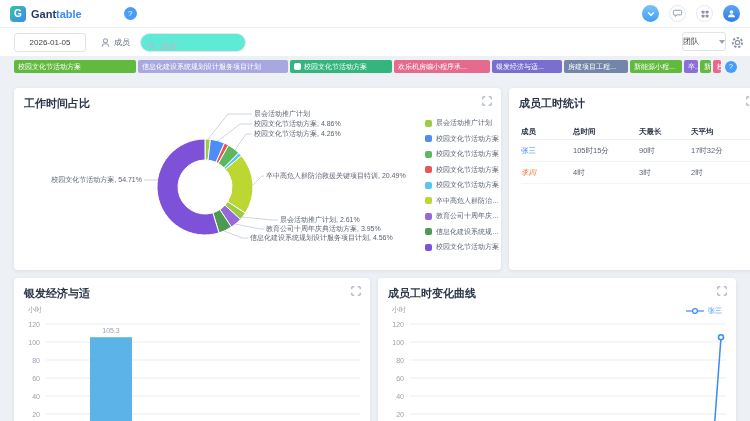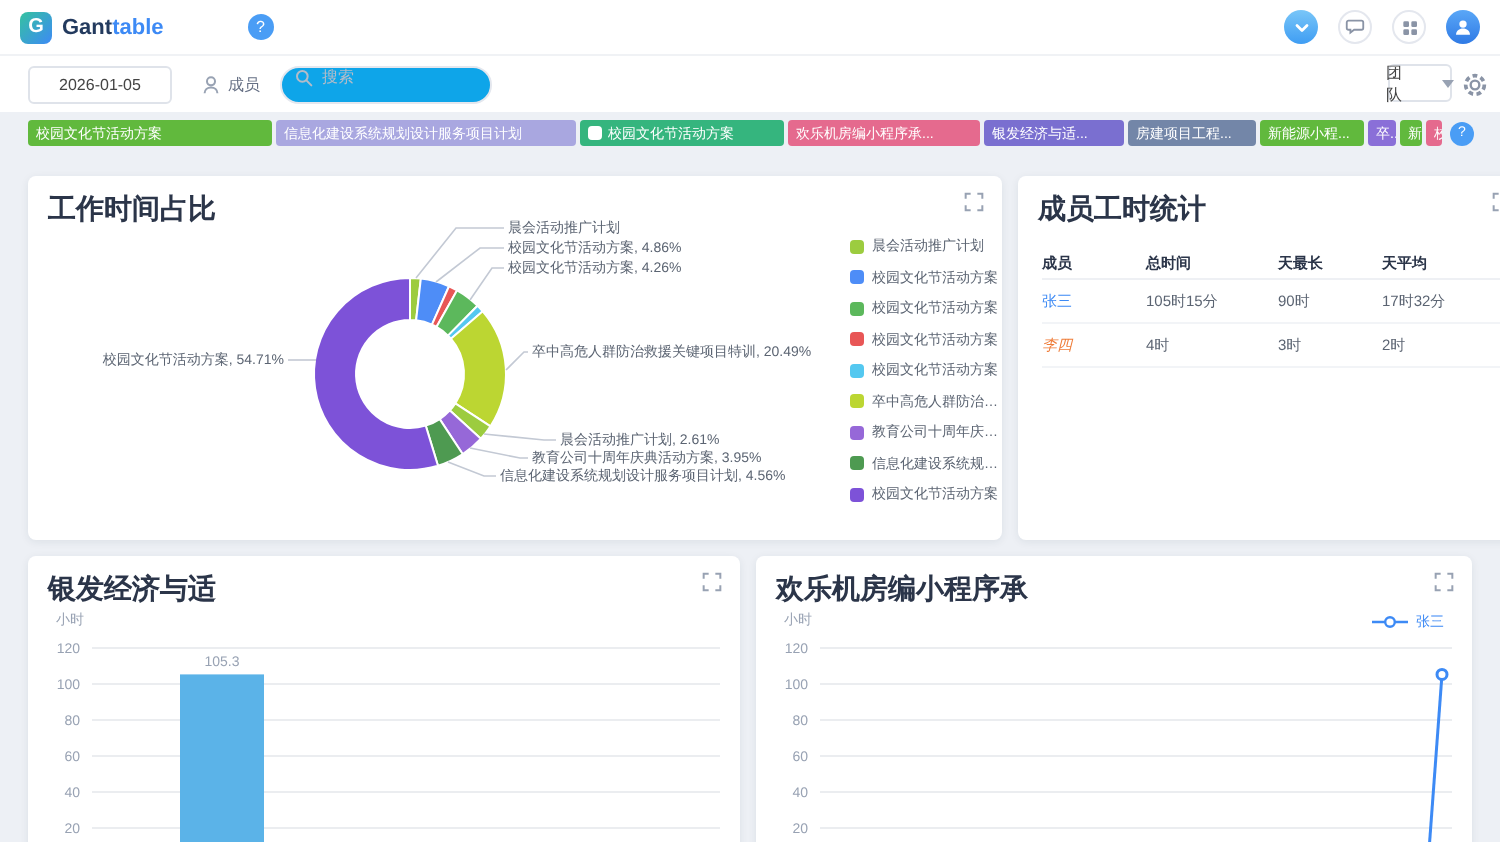--- a/index.html
+++ b/index.html
@@ -15,36 +15,36 @@
   .header-right{margin-left:auto;display:flex;align-items:center;gap:10px}
   .hicon{width:17px;height:17px;border-radius:50%;display:flex;align-items:center;justify-content:center;cursor:pointer}
   .hicon.outline{background:#fff;border:1px solid #e4e7ee}
   .hicon.blue{background:linear-gradient(180deg,#79c6f8,#3f9df3)}
   .hicon.avatar{background:linear-gradient(180deg,#5aa7f7,#2f7ae5)}
 
   
   .toolbar{position:absolute;top:28px;left:0;right:0;height:28px;background:#fff;display:flex;align-items:center;padding:0 14px;gap:10px}
   .date-box{width:72px;height:19px;border:1px solid #dfe3ea;border-radius:3px;font-size:8px;color:#444;display:flex;align-items:center;justify-content:center;background:#fff;cursor:pointer}
   .member-box{display:flex;align-items:center;gap:3px;font-size:8px;color:#667085;margin-left:4px;cursor:pointer}
-  .search-box{width:106px;height:19px;border:1px solid #e4e7ee;border-radius:10px;display:flex;align-items:flex-start;padding:0 6px;gap:4px;background:#0ea5e9}
+  .search-box{width:106px;height:19px;border:1px solid #e4e7ee;border-radius:10px;display:flex;align-items:flex-end;padding:0 6px;gap:4px;background:#5eead4}
   .search-box input{border:none;outline:none;width:72px;font-size:8px;color:#333;background:transparent}
   .search-box input::placeholder{color:#b4bcc8}
-  .team-box{position:absolute;right:24px;top:4px;width:32px;height:19px;border:1px solid #dfe3ea;border-radius:3px;font-size:8px;color:#444;display:flex;align-items:center;justify-content:center;gap:20px;background:#fff;cursor:pointer}
+  .team-box{position:absolute;right:24px;top:4px;width:44px;height:19px;border:1px solid #dfe3ea;border-radius:3px;font-size:8px;color:#444;display:flex;align-items:center;justify-content:center;gap:20px;background:#fff;cursor:pointer}
   .caret{width:0;height:0;border-left:3px solid transparent;border-right:3px solid transparent;border-top:4px solid #98a2b3}
   .gear-btn{position:absolute;right:6px;top:8px;cursor:pointer;line-height:0}
 
   
   .tabbar{position:absolute;top:60px;left:14px;right:14px;height:13px;display:flex;gap:2px;align-items:center}
   .tab-seg{height:13px;border-radius:2px;color:#fff;font-size:7px;display:flex;align-items:center;padding:0 4px;gap:3px;overflow:hidden;white-space:nowrap;flex:0 0 auto;cursor:pointer}
   .tab-ic{width:7px;height:7px;background:#fff;border-radius:2px;flex:0 0 auto}
   .tab-help{width:12px;height:12px;border-radius:50%;background:#4a9df5;color:#fff;font-size:7px;display:flex;align-items:center;justify-content:center;margin-left:2px;flex:0 0 auto;cursor:pointer}
 
   
   .card{position:absolute;background:#fff;border-radius:4px;box-shadow:0 1px 4px rgba(31,45,61,.08)}
-  .card-title{position:absolute;top:8px;left:10px;font-size:14px;font-weight:bold;color:#2b3549}
+  .card-title{position:absolute;top:8px;left:10px;font-size:11px;font-weight:bold;color:#2b3549}
   .expand{position:absolute;top:8px;right:9px;cursor:pointer;line-height:0}
   #card-donut{left:14px;top:88px;width:487px;height:182px}
   #card-table{left:509px;top:88px;width:256px;height:182px}
   #card-bar{left:14px;top:278px;width:356px;height:230px}
   #card-line{left:378px;top:278px;width:358px;height:230px}
 
   
   .donut-svg{position:absolute;inset:0;width:100%;height:100%}
   .callout{position:absolute;font-size:7px;color:#5b6472;white-space:nowrap}
   .co1{left:240px;top:21px}.co2{left:240px;top:31px}.co3{left:240px;top:41px}
@@ -294,21 +294,21 @@
       <line x1="32" x2="346" y1="118" y2="118" stroke="#ebedf0"></line>
       <text x="26" y="120.5" text-anchor="end" class="tick">40</text>
       <line x1="32" x2="346" y1="136" y2="136" stroke="#ebedf0"></line>
       <text x="26" y="138.5" text-anchor="end" class="tick">20</text>
       <rect x="76" y="59.2" width="42" height="174.8" fill="#5bb3e8"></rect>
       <text x="97" y="55.2" text-anchor="middle" class="val">105.3</text>
     </svg>
 </div>
 
 <div class="card" id="card-line">
-  <div class="card-title">欢乐机房编小程序承</div>
+  <div class="card-title">成员工时变化曲线</div>
   <div class="expand">
     <svg width="10" height="10" viewBox="0 0 12 12">
         <path d="M1 4 V1 H4 M8 1 H11 V4 M11 8 V11 H8 M4 11 H1 V8" fill="none" stroke="#98a2b3" stroke-width="1.2"></path>
       </svg>
   </div>
   <div class="ylabel">小时</div>
   <div class="line-legend">
     <svg width="20" height="8" viewBox="0 0 20 8">
         <line x1="1" y1="4" x2="19" y2="4" stroke="#3d8af5" stroke-width="1.2"></line>
         <circle cx="10" cy="4" r="2.4" fill="#fff" stroke="#3d8af5" stroke-width="1.2"></circle>

